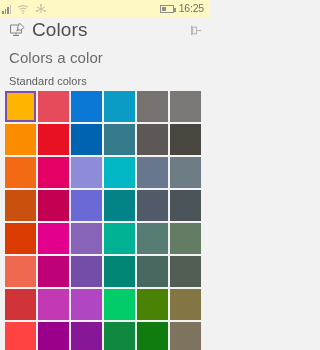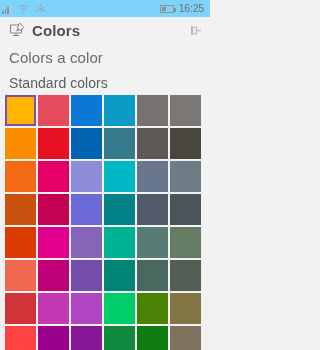--- a/index.html
+++ b/index.html
@@ -16,21 +16,21 @@
     position: relative;
     width: 210px;
     height: 350px;
     background: #f2f2f2;
   }
 
   
   .statusbar {
     height: 17px;
     width: 100%;
-    background: #7dd3fc;
+    background: #fef9c3;
     display: flex;
     align-items: center;
     padding: 0 6px 0 2px;
     color: #8c8c8c;
   }
   .status-left {
     display: flex;
     align-items: flex-end;
     gap: 6px;
     height: 11px;
@@ -91,43 +91,43 @@
     background: #f2f2f2;
   }
   .title-icon {
     width: 16px; height: 16px;
     margin-right: 7px;
     flex: 0 0 auto;
     opacity: .72;
   }
   .title-icon svg { display: block; }
   .title-text {
-    font-size: 15px;
+    font-size: 19px;
     color: #4f4f4f;
-    font-weight: 700;
+    font-weight: 400;
     letter-spacing: 0.1px;
   }
   .pin-icon {
     margin-left: auto;
     width: 15px; height: 15px;
     opacity: .55;
   }
   .pin-icon svg { display: block; }
 
   
   .page-title {
     font-size: 15px;
     color: #6b6b6b;
     font-weight: 400;
     padding: 6px 0 0 9px;
     letter-spacing: 0.1px;
   }
 
   .section-label {
-    font-size: 14px;
+    font-size: 11px;
     color: #5c5c5c;
     padding: 9px 0 4px 9px;
     letter-spacing: 0.05px;
   }
 
   
   .grid {
     display: grid;
     grid-template-columns: repeat(6, 31px);
     grid-auto-rows: 31px;

